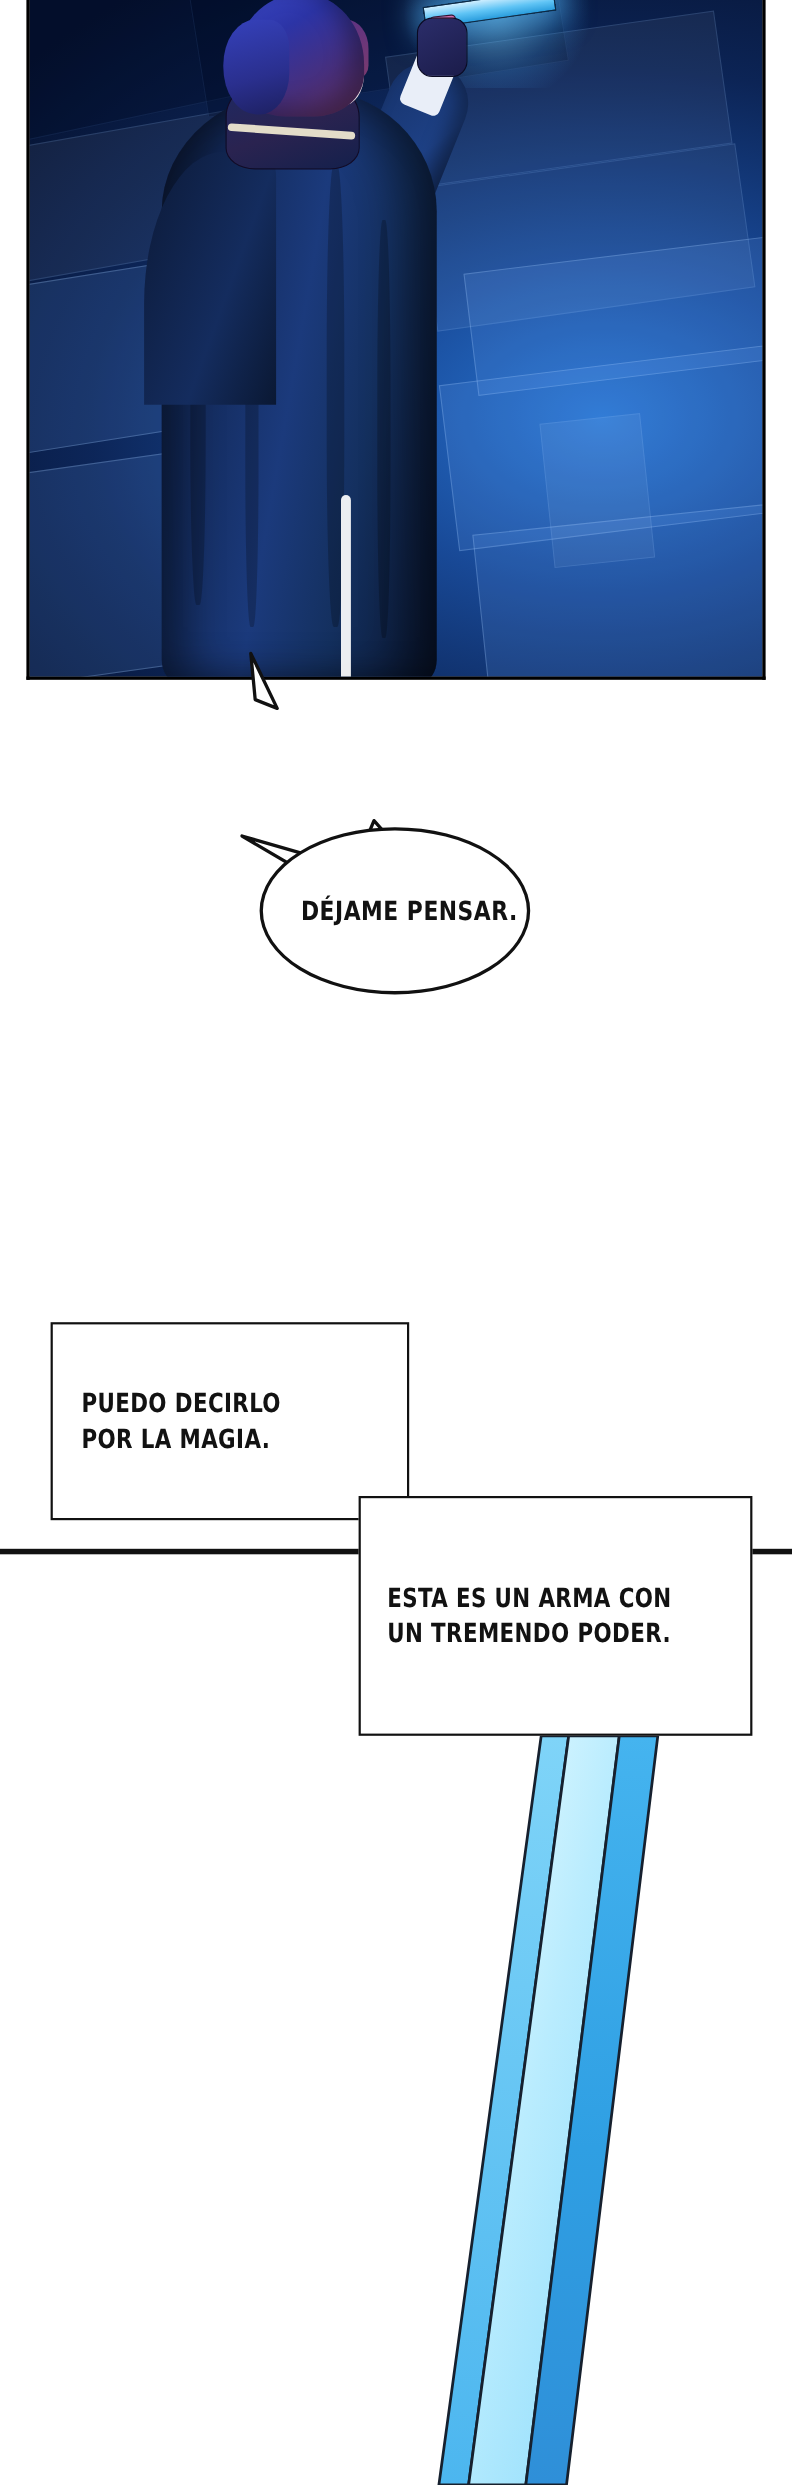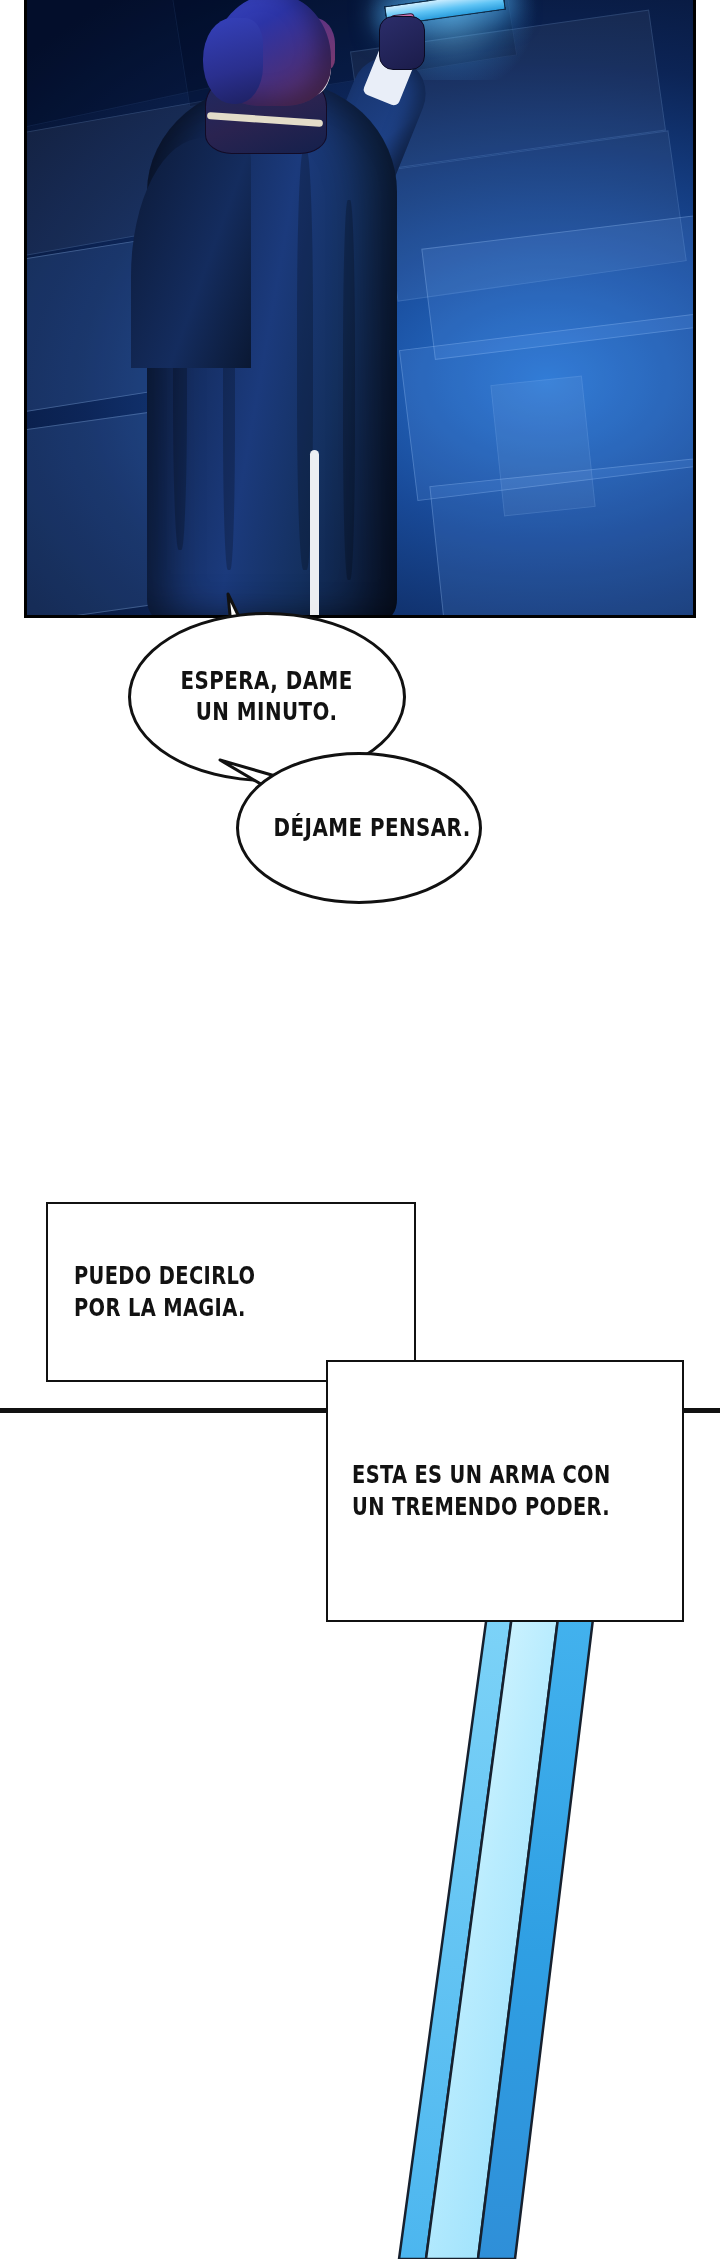--- a/index.html
+++ b/index.html
@@ -285,30 +285,30 @@
     letter-spacing: 0.4px;
     color: #121212;
     line-height: 1.35;
     white-space: pre-line;
     transform: scaleX(0.9);
     transform-origin: left center;
   }
   #caption-1 {
     left: 46px;
     top: 1202px;
-    width: 370px;
+    width: 326px;
     height: 180px;
     padding-left: 26px;
     z-index: 5;
   }
   #caption-2 {
     left: 326px;
     top: 1360px;
     width: 358px;
-    height: 262px;
+    height: 218px;
     padding-left: 24px;
     z-index: 6;
   }
 
   
   .rule {
     position: absolute;
     height: 5px;
     background: #111111;
     z-index: 2;
@@ -371,24 +371,20 @@
       <div class="hair"></div>
       <div class="hair2"></div>
     </div>
   </div>
 
   <svg class="tail-svg" style="left:180px; top:560px; width:260px; height:300px;" viewBox="0 0 260 300">
     <path d="M 52 76 L 48 34 L 72 84 Z" fill="#ffffff" stroke="#111111" stroke-width="3" stroke-linejoin="round"></path>
     <path d="M 160 186 L 206 238 L 150 210 Z" fill="#ffffff" stroke="#111111" stroke-width="3" stroke-linejoin="round"></path>
   </svg>
 
-  <div class="balloon" id="balloon-1">
-    <span class="balloon-text">ESPERA, DAME
-UN MINUTO.</span>
-  </div>
 
   <svg class="tail-svg" style="left:196px; top:726px; width:140px; height:120px;" viewBox="0 0 140 120">
     <path d="M 100 56 L 24 34 L 92 74 Z" fill="#ffffff" stroke="#111111" stroke-width="3" stroke-linejoin="round"></path>
   </svg>
 
   <div class="balloon" id="balloon-2">
     <span class="balloon-text">DÉJAME PENSAR.</span>
   </div>
 
   <div class="rule" id="rule-left"></div>

